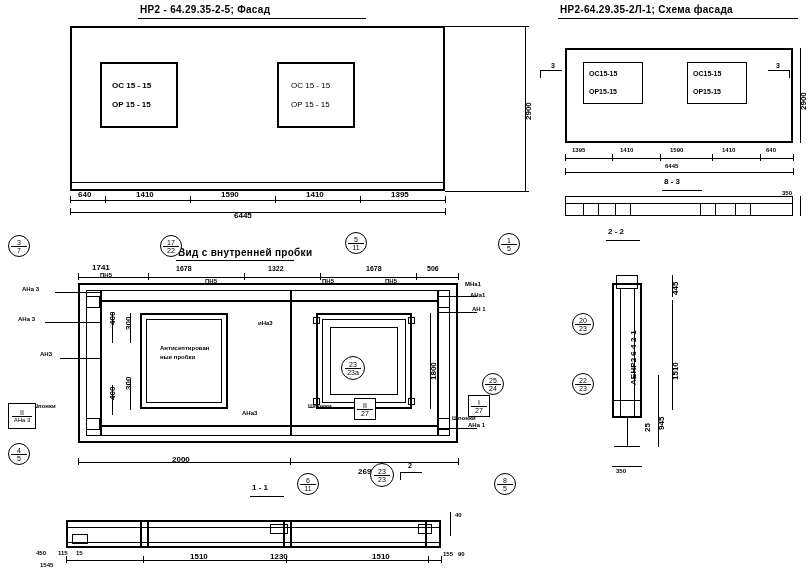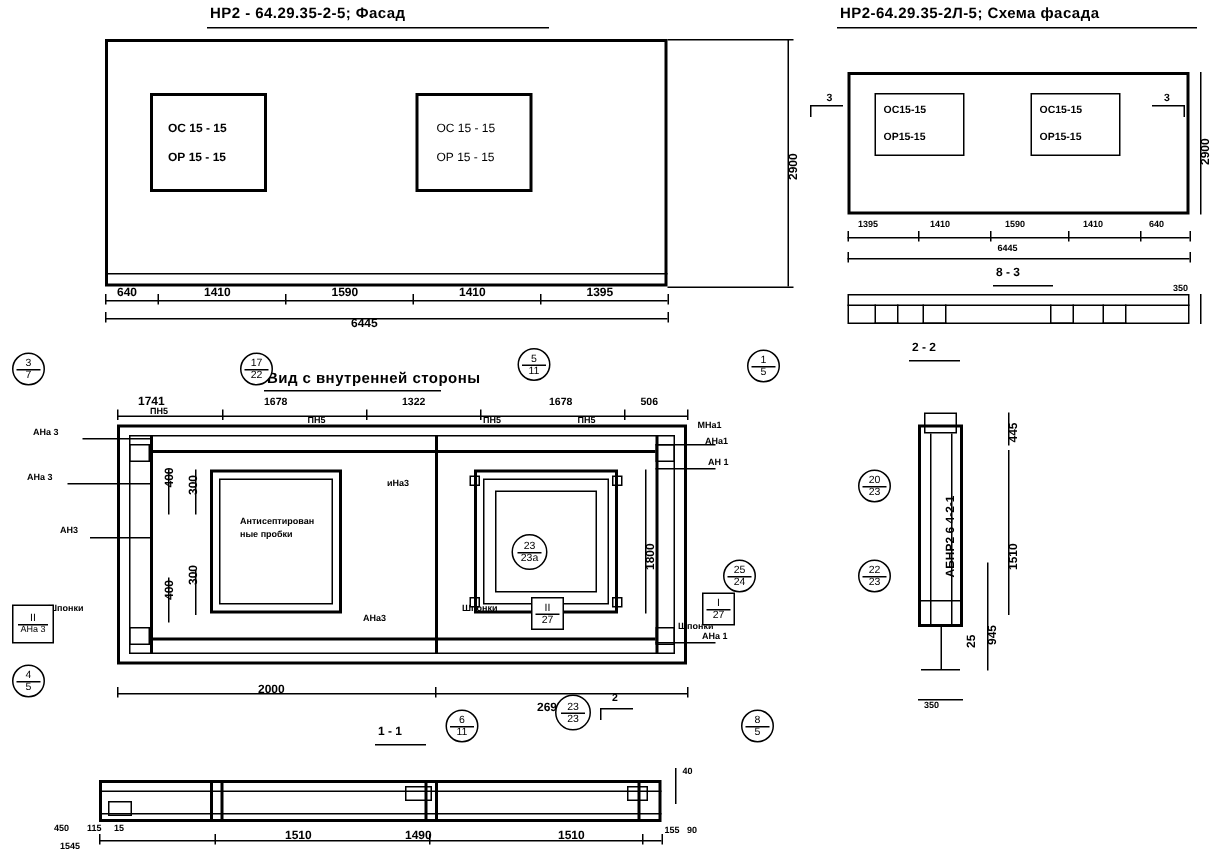--- a/index.html
+++ b/index.html
@@ -62,21 +62,21 @@
   <div class="dim" style="left:70px;top:212px;width:375px;"></div>
   <div class="tick" style="left:70px;top:208px;"></div>
   <div class="tick" style="left:445px;top:208px;"></div>
   <div class="t" style="left:234px;top:212px;font-weight:bold;">6445</div>
 
   <div class="ln v" style="left:525px;top:26px;height:165px;"></div>
   <div class="vtext bold" style="left:524px;top:120px;">2900</div>
   <div class="ln h" style="left:445px;top:26px;width:84px;"></div>
   <div class="ln h" style="left:445px;top:191px;width:84px;"></div>
 
-  <div class="t ttl" style="left:560px;top:5px;">НР2-64.29.35-2Л-5;  Схема фасада</div>
+  <div class="t ttl" style="left:560px;top:5px;">НР2-64.29.35-2Л-1;  Схема фасада</div>
   <div class="ln h" style="left:558px;top:18px;width:240px;"></div>
 
   <div class="box2" style="left:565px;top:48px;width:228px;height:95px;"></div>
   <div class="box" style="left:583px;top:62px;width:60px;height:42px;"></div>
   <div class="box" style="left:687px;top:62px;width:60px;height:42px;"></div>
   <div class="t sm" style="left:589px;top:70px;font-weight:bold;">ОС15-15</div>
   <div class="t sm" style="left:589px;top:88px;font-weight:bold;">ОР15-15</div>
   <div class="t sm" style="left:693px;top:70px;font-weight:bold;">ОС15-15</div>
   <div class="t sm" style="left:693px;top:88px;font-weight:bold;">ОР15-15</div>
 
@@ -112,21 +112,21 @@
 
   <div class="box" style="left:565px;top:196px;width:228px;height:20px;"></div>
   <div class="ln h" style="left:565px;top:203px;width:228px;"></div>
   <div class="box" style="left:583px;top:203px;width:16px;height:13px;border-top:none;"></div>
   <div class="box" style="left:615px;top:203px;width:16px;height:13px;border-top:none;"></div>
   <div class="box" style="left:700px;top:203px;width:16px;height:13px;border-top:none;"></div>
   <div class="box" style="left:735px;top:203px;width:16px;height:13px;border-top:none;"></div>
   <div class="ln v" style="left:800px;top:196px;height:20px;"></div>
   <div class="t xs bold" style="left:782px;top:190px;">350</div>
 
-  <div class="t ttl" style="left:178px;top:248px;">Вид с внутренней стороны</div>
+  <div class="t ttl" style="left:178px;top:248px;">Вид с внутренней пробки</div>
   <div class="ln h" style="left:176px;top:260px;width:118px;"></div>
 
   <div class="box2" style="left:78px;top:283px;width:380px;height:160px;"></div>
   <div class="box" style="left:86px;top:290px;width:364px;height:146px;"></div>
 
   <div class="ln v2" style="left:100px;top:290px;height:146px;"></div>
   <div class="ln v2" style="left:290px;top:290px;height:146px;"></div>
   <div class="ln v2" style="left:437px;top:290px;height:146px;"></div>
   <div class="ln h2" style="left:100px;top:300px;width:337px;"></div>
   <div class="ln h2" style="left:100px;top:425px;width:337px;"></div>
@@ -326,21 +326,21 @@
   <div class="box" style="left:418px;top:524px;width:14px;height:10px;"></div>
   <div class="box" style="left:72px;top:534px;width:16px;height:10px;"></div>
 
   <div class="dim" style="left:66px;top:560px;width:375px;"></div>
   <div class="tick" style="left:66px;top:556px;"></div>
   <div class="tick" style="left:143px;top:556px;"></div>
   <div class="tick" style="left:286px;top:556px;"></div>
   <div class="tick" style="left:428px;top:556px;"></div>
   <div class="tick" style="left:441px;top:556px;"></div>
   <div class="t bold" style="left:190px;top:553px;">1510</div>
-  <div class="t bold" style="left:270px;top:553px;">1490</div>
+  <div class="t bold" style="left:270px;top:553px;">1230</div>
   <div class="t bold" style="left:372px;top:553px;">1510</div>
   <div class="t xs bold" style="left:443px;top:551px;">155</div>
   <div class="t xs bold" style="left:458px;top:551px;">90</div>
   <div class="t xs bold" style="left:455px;top:512px;">40</div>
   <div class="ln v" style="left:450px;top:512px;height:24px;"></div>
 
   <div class="t xs bold" style="left:36px;top:550px;">450</div>
   <div class="t xs bold" style="left:58px;top:550px;">115</div>
   <div class="t xs bold" style="left:76px;top:550px;">15</div>
   <div class="t xs bold" style="left:40px;top:562px;">1545</div>

